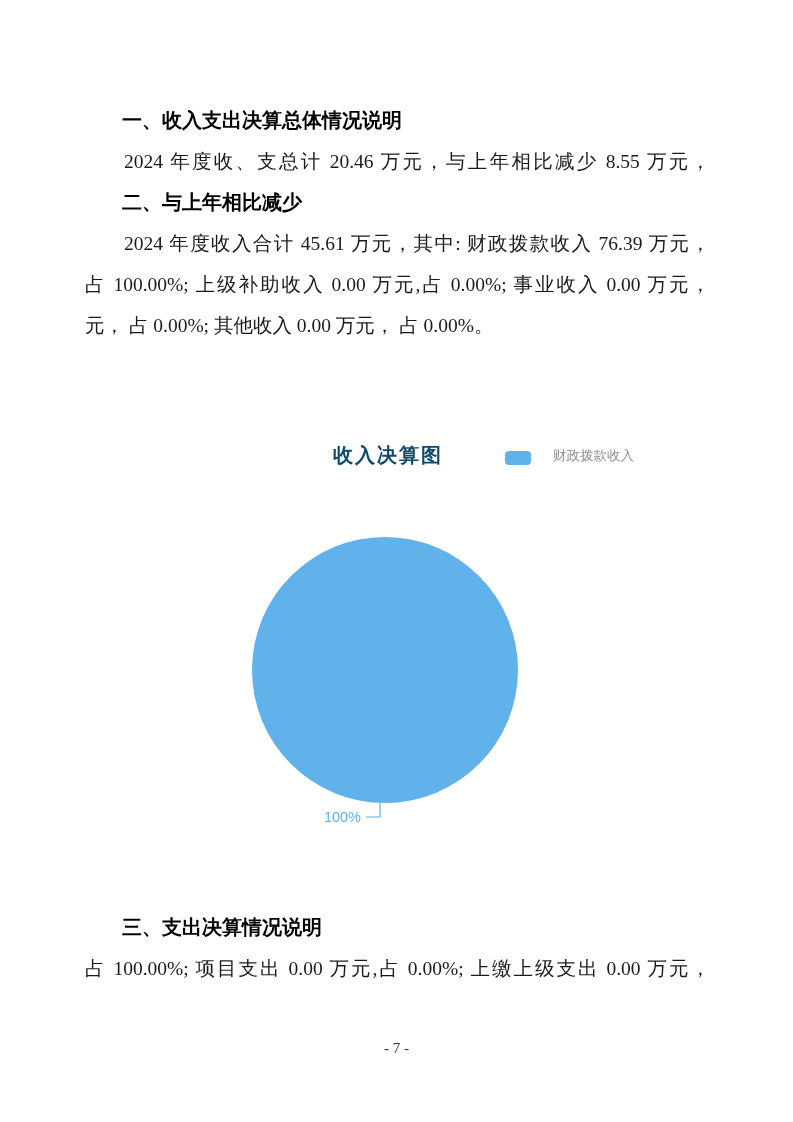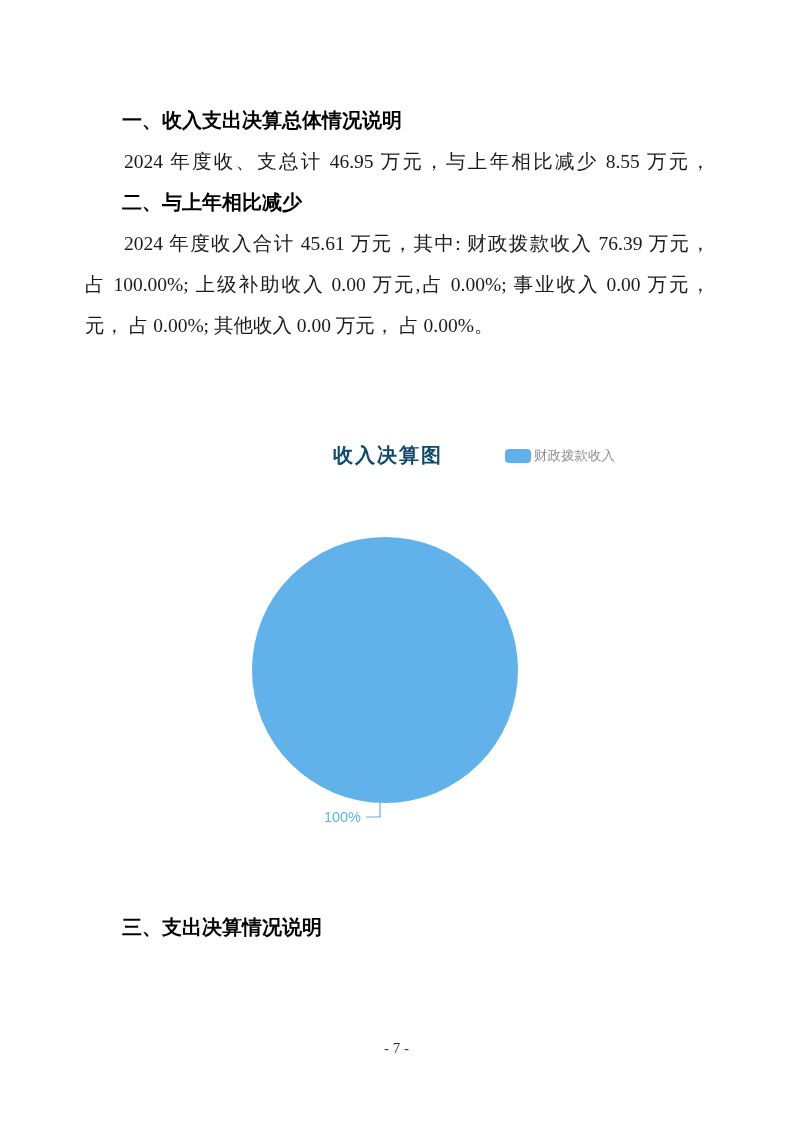--- a/index.html
+++ b/index.html
@@ -32,21 +32,21 @@
   .block-a { top:100px; }
   .block-b { top:907px; }
   .chart-title {
     position:absolute; top:442px; left:333px;
     font-family:"Liberation Sans","DejaVu Sans",sans-serif;
     font-weight:bold; font-size:20px; color:#0c4a6e;
     letter-spacing:2px;
   }
   .legend {
     position:absolute; top:447px; left:505px;
-    display:flex; align-items:center; gap:3px;
+    display:flex; align-items:flex-end; gap:22px;
   }
   .legend-swatch { width:26px; height:14px; border-radius:4px; display:inline-block; }
   .legend-label {
     font-family:"Liberation Sans","DejaVu Sans",sans-serif;
     font-size:13.5px; color:#8f8f8f;
   }
   .pie-svg { position:absolute; left:0; top:440px; }
   .pie-label-text {
     font-family:"Liberation Sans","DejaVu Sans",sans-serif;
     font-size:14.5px;
@@ -58,21 +58,21 @@
   }
 </style>
 </head>
 <body>
 
 <div class="page">
 
   <div class="text-block block-a">
     <div class="heading">一、收入支出决算总体情况说明</div>
     <div>
-      <div class="line j indent">2024 年度收、支总计 46.95 万元，与上年相比减少 8.55 万元，</div>
+      <div class="line j indent">2024 年度收、支总计 20.46 万元，与上年相比减少 8.55 万元，</div>
     </div>
     <div class="heading">二、与上年相比减少</div>
     <div>
       <div class="line j indent">2024 年度收入合计 45.61 万元，其中: 财政拨款收入 76.39 万元，</div>
       <div class="line j">占 100.00%; 上级补助收入 0.00 万元,占 0.00%; 事业收入 0.00 万元，</div>
       <div class="line">元， 占 0.00%; 其他收入 0.00 万元， 占 0.00%。</div>
     </div>
   </div>
 
   <div class="chart-title">收入决算图</div>
@@ -82,18 +82,19 @@
   </div>
   <svg class="pie-svg" width="793" height="420">
     <circle cx="385" cy="230" r="133" fill="#61b1eb"></circle>
     <polyline points="380,363 380,377 366,377" fill="none" stroke-width="1.2" stroke="#61b1eb"></polyline>
     <text x="361" y="382" text-anchor="end" class="pie-label-text" fill="#61b1eb">100%</text>
   </svg>
 
   <div class="text-block block-b">
     <div class="heading">三、支出决算情况说明</div>
     <div>
+      <div class="line j">占 100.00%; 项目支出 0.00 万元,占 0.00%; 上缴上级支出 0.00 万元，</div>
     </div>
   </div>
 
   <div class="footer">- 7 -</div>
 
 </div>
 
 </body></html>

